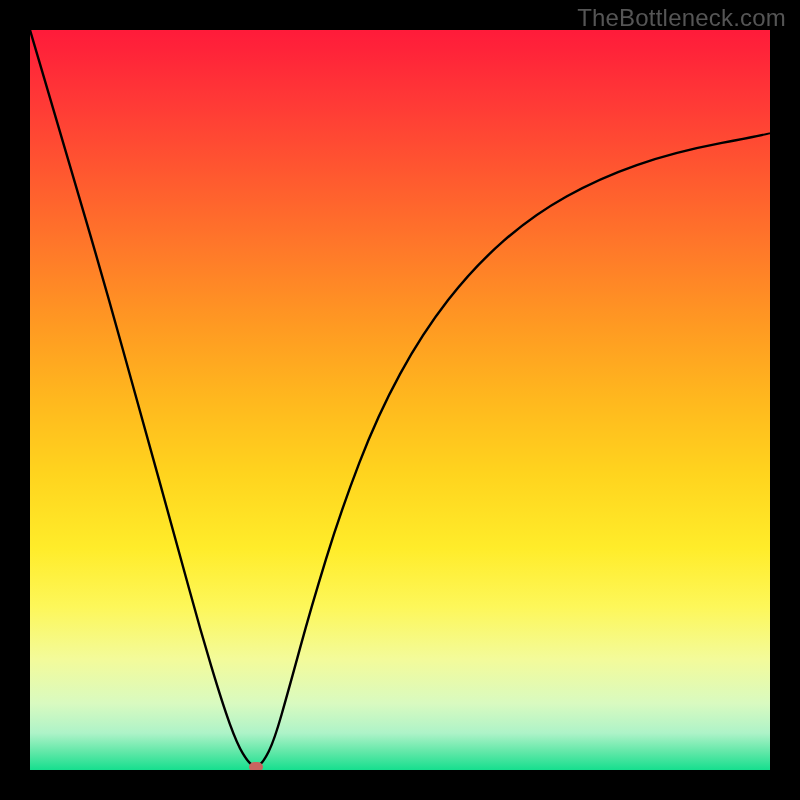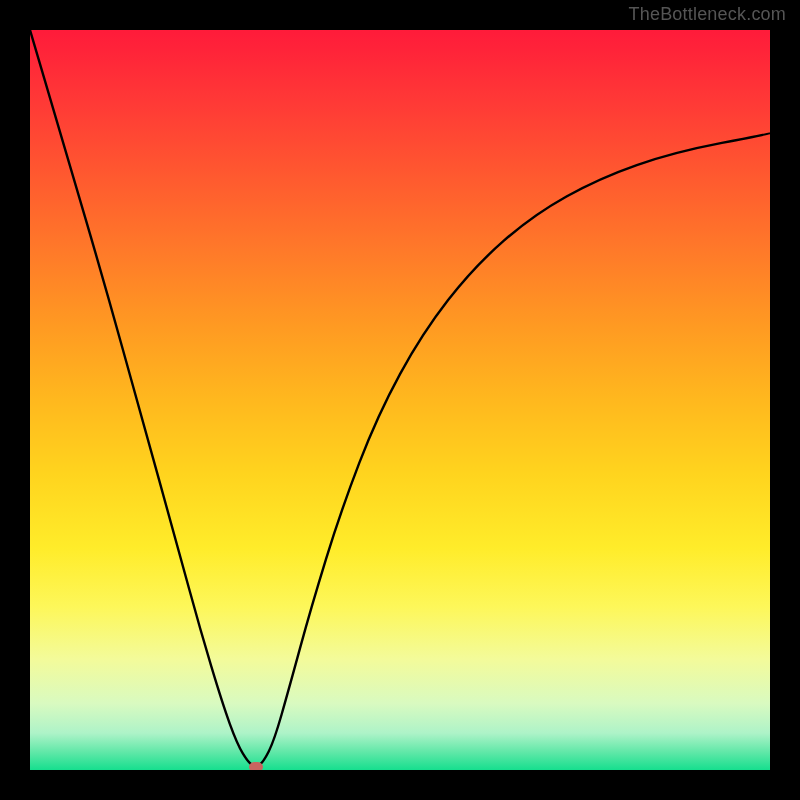--- a/index.html
+++ b/index.html
@@ -15,21 +15,21 @@
     position: relative;
     width: 800px;
     height: 800px;
     background: #000;
   }
   .watermark {
     position: absolute;
     top: 4px;
     right: 14px;
     color: #555;
-    font-size: 18px;
+    font-size: 24px;
     font-weight: 500;
     letter-spacing: 0.2px;
     user-select: none;
   }
   .plot-area {
     position: absolute;
     left: 30px;
     top: 30px;
     width: 740px;
     height: 740px;

